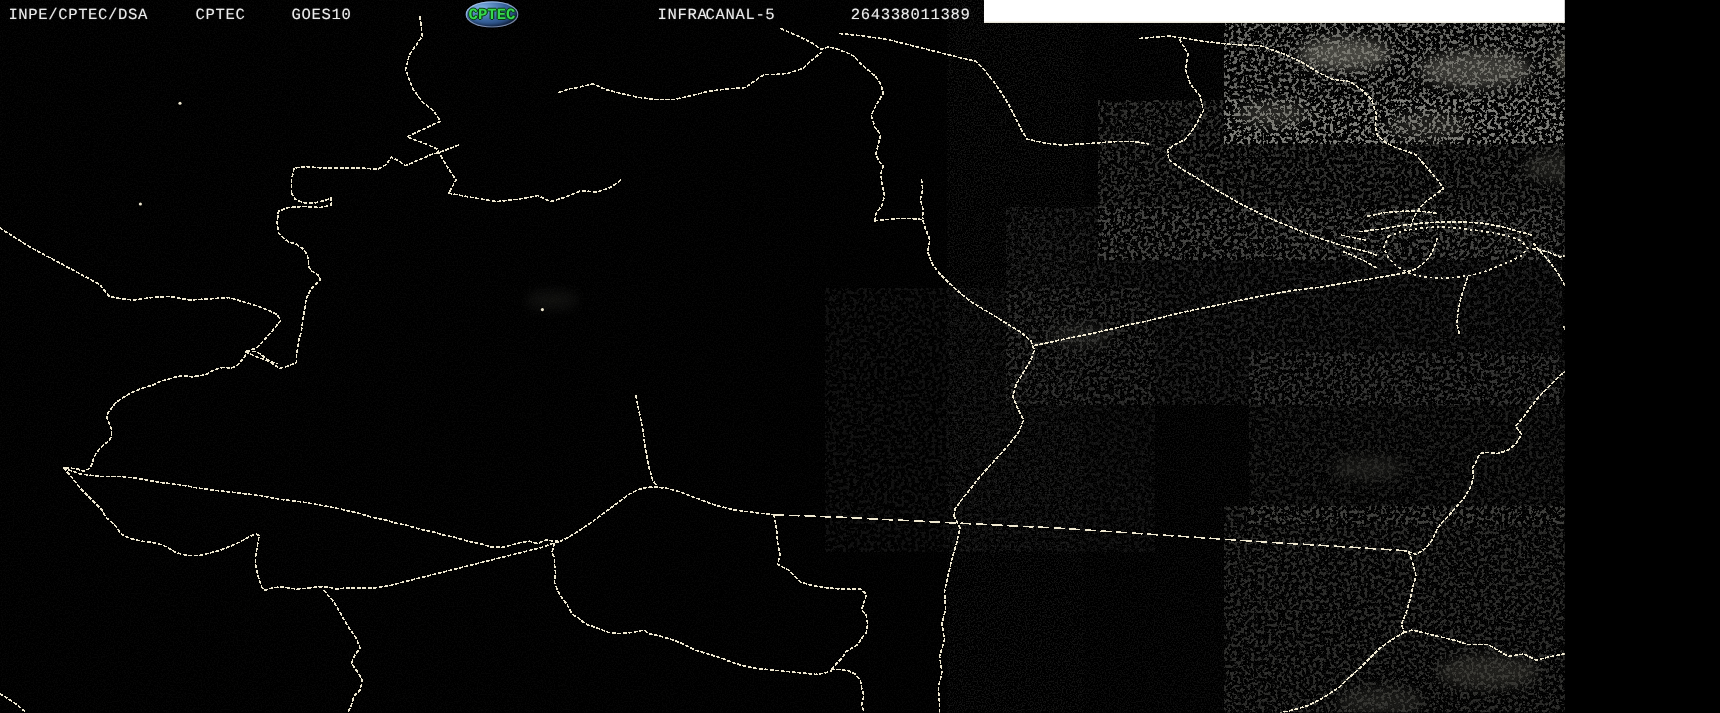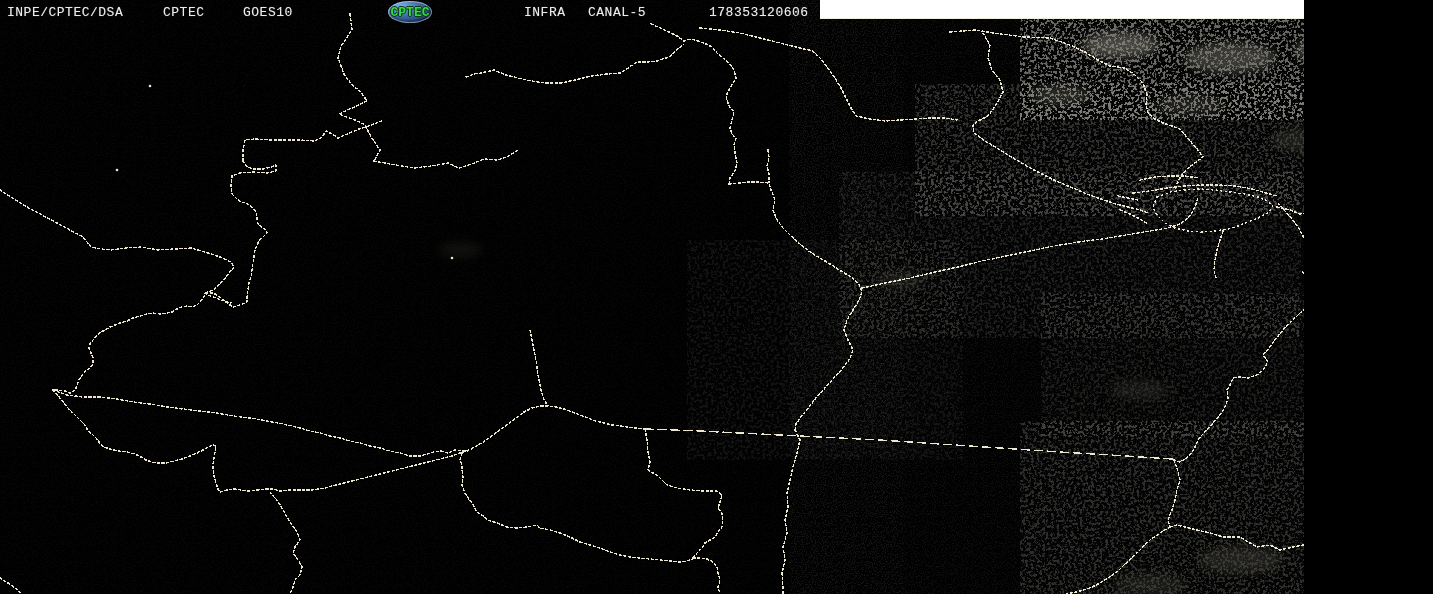--- a/index.html
+++ b/index.html
@@ -121,17 +121,17 @@
   </svg>
 
   <div class="strip"></div>
 
   <div class="hdr-item" style="left:7px">INPE/CPTEC/DSA</div>
   <div class="hdr-item" style="left:163px">CPTEC</div>
   <div class="hdr-item" style="left:243px">GOES10</div>
   <div class="logo">
     <span>CPTEC</span>
   </div>
-  <div class="hdr-item" style="left:524px">INFRA</div>
+  <div class="hdr-item" style="left:548px">INFRA</div>
   <div class="hdr-item" style="left:588px">CANAL-5</div>
-  <div class="hdr-item" style="left:709px">178353120606</div>
+  <div class="hdr-item" style="left:709px">264338011389</div>
 
 </div>
 
 </body></html>

